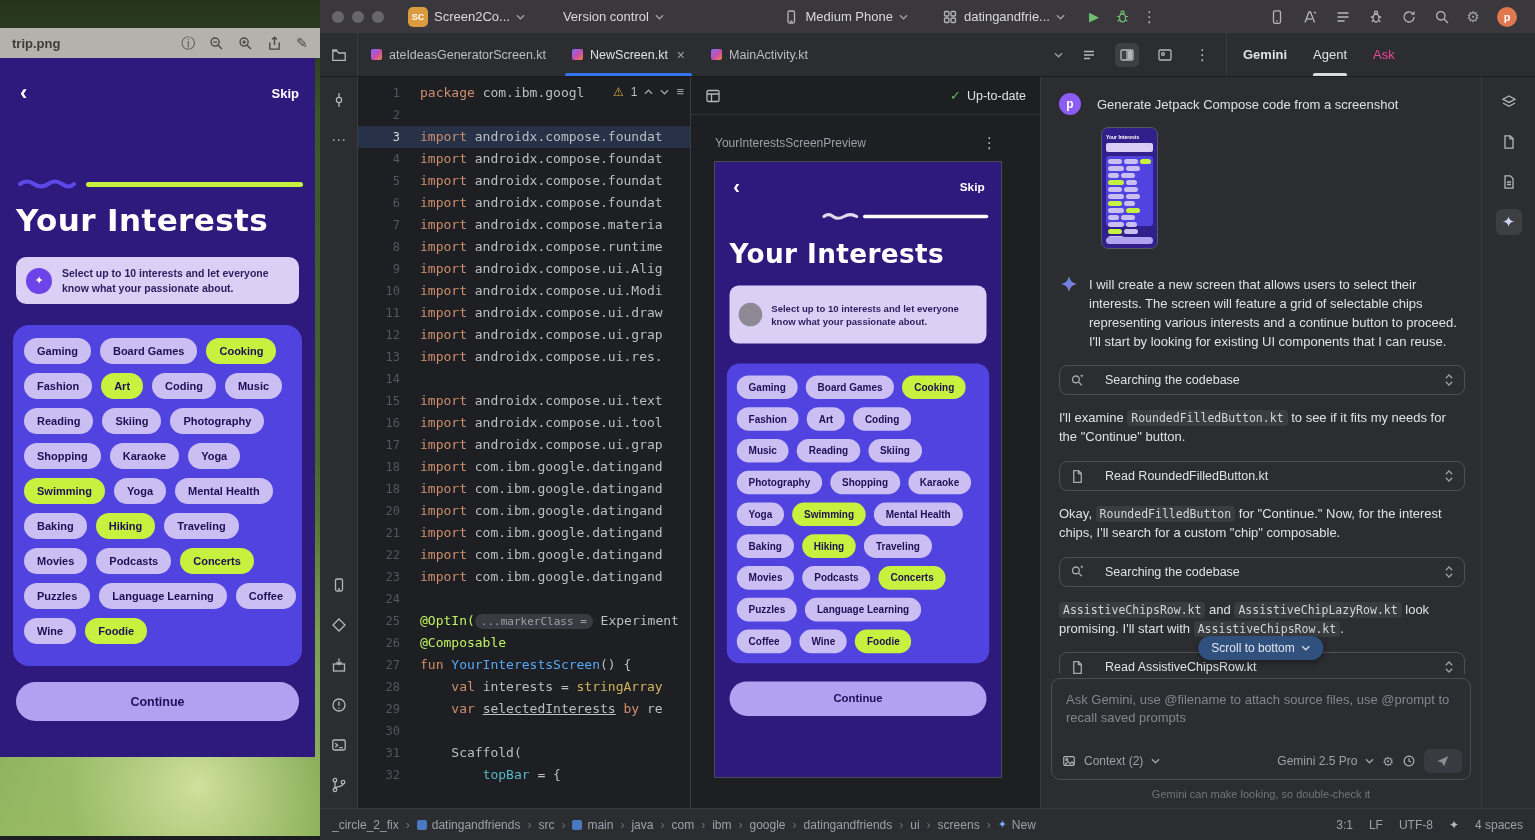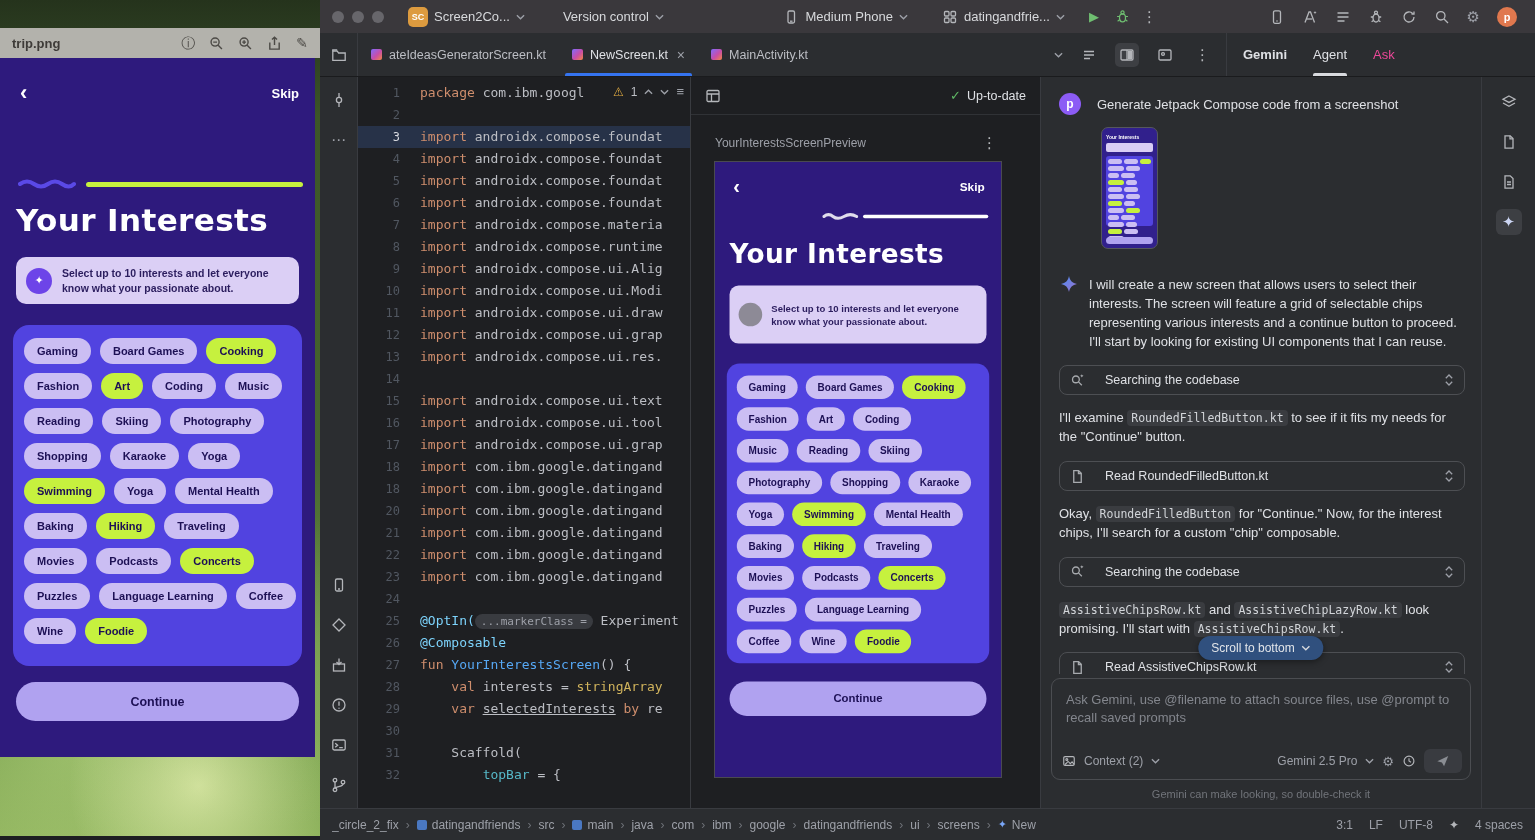--- a/index.html
+++ b/index.html
@@ -80,21 +80,21 @@
 
   
   .editor{width:332px;flex:0 0 332px;background:#1e1f22;position:relative;overflow:hidden;font-family:"DejaVu Sans Mono","Liberation Mono",monospace;padding-top:5px;}
   .cl{display:flex;height:22px;line-height:22px;font-size:13px;white-space:pre;}
   .cl-active{background:rgba(64,106,180,.26);}
   .lnum{width:62px;flex:0 0 62px;text-align:right;padding-right:20px;color:#515761;font-size:12px;}
   .cl-active .lnum{color:#d5d8de;}
   .ltext{color:#bcbec4;overflow:hidden;}
   .tk-kw{color:#cf8e6d;}
   .tk-t{color:#bcbec4;}
-  .tk-ann{color:#7dd3fc;}
+  .tk-ann{color:#bef264;}
   .tk-fn{color:#56a8f5;}
   .tk-call{color:#d0b35c;}
   .tk-param{color:#56b8c8;}
   .tk-und{color:#bcbec4;text-decoration:underline;}
   .tk-usages{color:#787878;font-size:11px;font-family:"Liberation Sans",sans-serif;}
   .tk-hint{background:#393b40;color:#9da0a8;border-radius:8px;padding:1px 6px;font-size:11px;}
   .insp{position:absolute;top:7px;right:6px;display:flex;align-items:center;gap:7px;font-family:"Liberation Sans",sans-serif;background:#1e1f22;padding-left:6px;}
   .warn{color:#e8b143;font-size:12px;}
   .wcount{color:#bcbec4;font-size:12px;}
   .hamb{color:#9da0a8;font-size:13px;}

